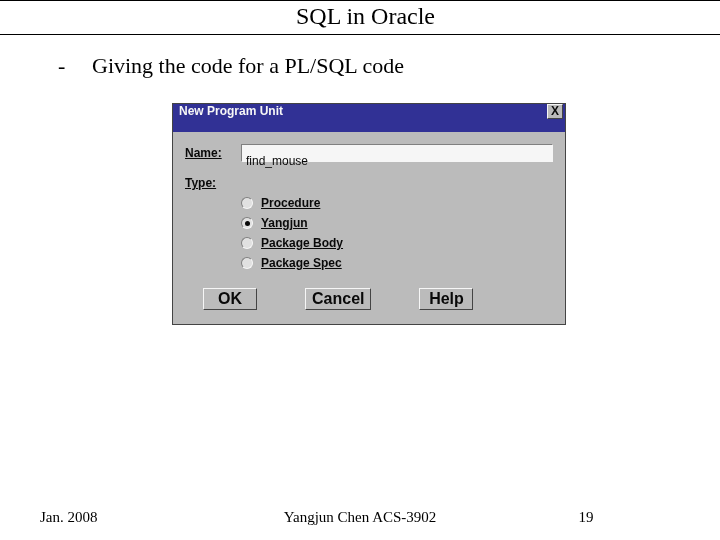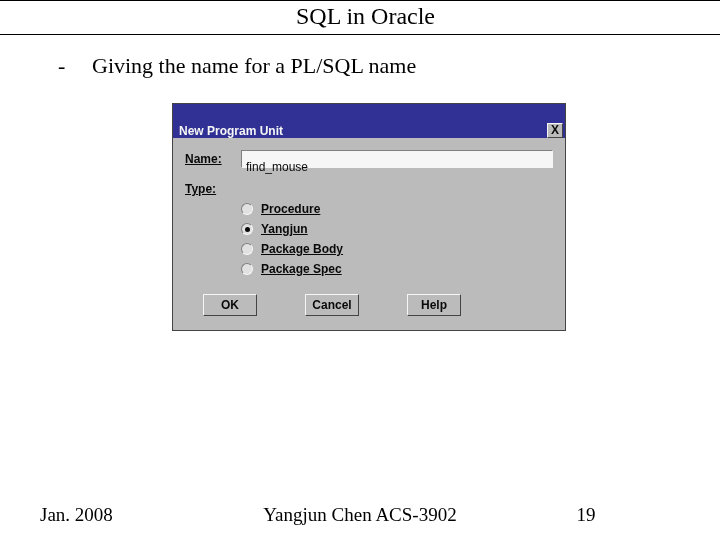--- a/index.html
+++ b/index.html
@@ -29,22 +29,22 @@
     width:394px;
     font-family:"MS Sans Serif","Segoe UI",Tahoma,sans-serif;
     font-size:12px;
     background:#c0c0c0;
     border:1px solid #404040;
     filter:grayscale(0.15) contrast(0.93);
   }
   .titlebar {
     background:#2a2aa8;
     color:#fff;
-    display:flex; align-items:flex-end;
-    height:34px;
+    display:flex; align-items:flex-start;
+    height:28px;
     padding:0 2px 0 6px;
     font-weight:bold;
   }
   .titlebar .spacer { flex:1; }
   .close-btn {
     width:16px; height:15px;
     background:#c0c0c0;
     border:1px solid #fff;
     border-right-color:#404040; border-bottom-color:#404040;
     text-align:center; line-height:12px;
@@ -76,42 +76,42 @@
   .radio-label { font-weight:bold; }
   .btn-row {
     display:flex; gap:48px; justify-content:flex-start;
     margin-top:18px; padding-left:18px;
   }
   .btn {
     min-width:54px; height:22px;
     background:#c0c0c0;
     border:1px solid #fff;
     border-right-color:#404040; border-bottom-color:#404040;
-    font-weight:bold; font-size:12px;
+    font-weight:bold; font-size:16px;
     display:flex; align-items:center; justify-content:center;
     padding:0 6px;
   }
 
   .footer {
     position:absolute; left:0; bottom:14px; width:100%;
-    display:flex; font-size:19px; padding:0 40px;
+    display:flex; font-size:15px; padding:0 40px;
   }
   .footer .fl { flex:1; text-align:left; }
   .footer .fc { flex:1.4; text-align:center; }
   .footer .fr { flex:1; text-align:center; }
 </style>
 </head>
 <body>
 
 <div class="slide-title">SQL in Oracle</div>
 
 <div class="body-area">
   <div class="bullet-row">
     <span class="bullet-dash">-</span>
-    <span>Giving the name for a PL/SQL name</span>
+    <span>Giving the code for a PL/SQL code</span>
   </div>
 
   <div class="dialog-wrap">
     <div class="dlg">
 
       <div class="titlebar">
         <span>New Program Unit</span>
         <span class="spacer"></span>
         <span class="close-btn">X</span>
       </div>

